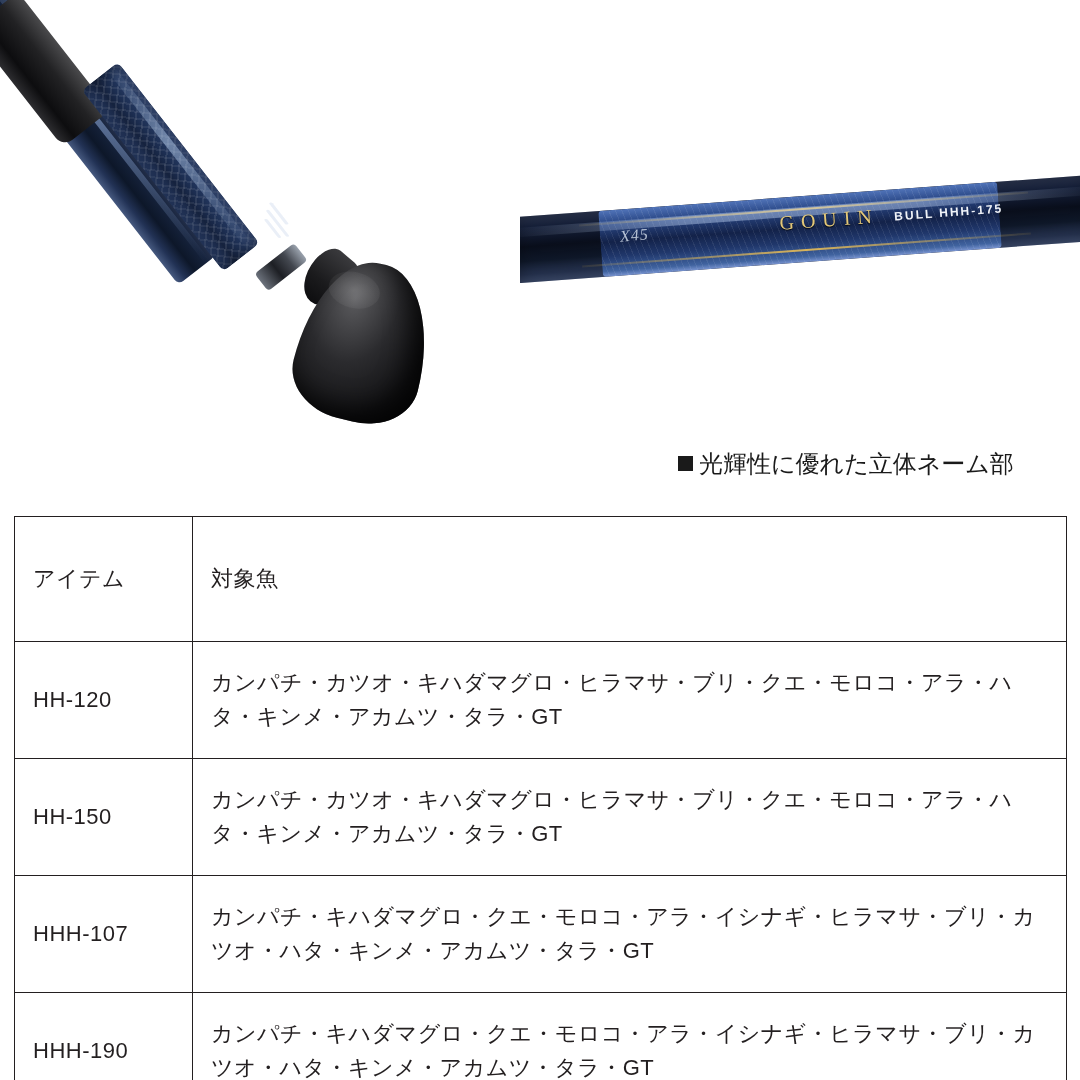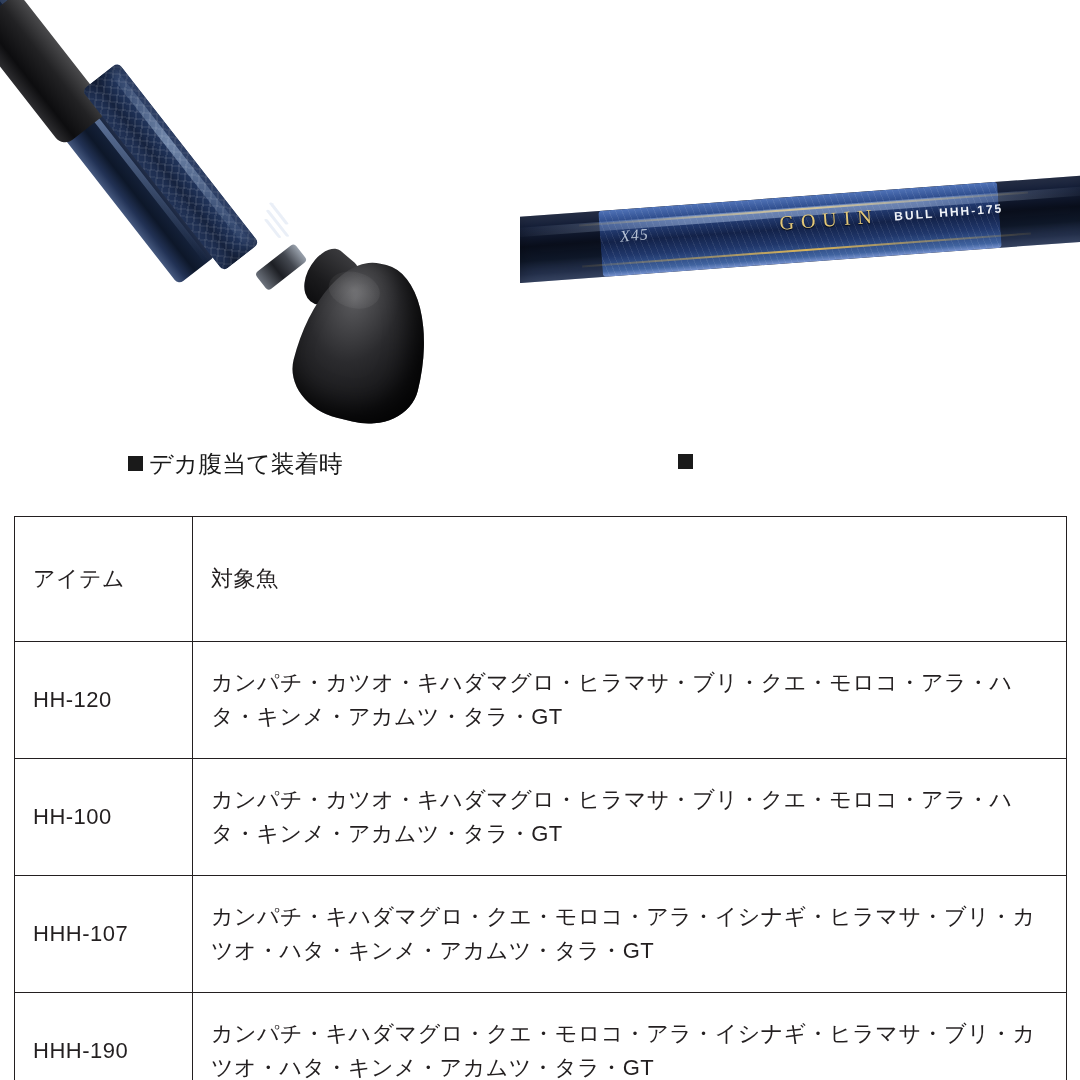--- a/index.html
+++ b/index.html
@@ -346,46 +346,43 @@
         <div class="rod-gold-line gl2"></div>
         <div class="rod-sheen"></div>
         <div class="x45-mark">X45</div>
         <div class="gouin-mark">GOUIN</div>
         <div class="bull-mark">BULL  HHH-175</div>
       </div>
     </div>
   </div>
 
   <div class="captions">
-    <div class="caption caption-left">
-      <span class="sq"></span><span>デカ腹当て装着時</span>
-    </div>
     <div class="caption caption-right">
-      <span class="sq"></span>
+      <span class="sq"></span><span>光輝性に優れた立体ネーム部</span>
     </div>
   </div>
 
   <table class="spec-table">
     <colgroup>
       <col class="c1">
       <col class="c2">
     </colgroup>
     <thead>
       <tr>
         <td>アイテム</td>
         <td>対象魚</td>
       </tr>
     </thead>
     <tbody>
       <tr>
         <td class="cell-item">HH-120</td>
         <td>カンパチ・カツオ・キハダマグロ・ヒラマサ・ブリ・クエ・モロコ・アラ・ハタ・キンメ・アカムツ・タラ・GT</td>
       </tr>
       <tr>
-        <td class="cell-item">HH-100</td>
+        <td class="cell-item">HH-150</td>
         <td>カンパチ・カツオ・キハダマグロ・ヒラマサ・ブリ・クエ・モロコ・アラ・ハタ・キンメ・アカムツ・タラ・GT</td>
       </tr>
       <tr>
         <td class="cell-item">HHH-107</td>
         <td>カンパチ・キハダマグロ・クエ・モロコ・アラ・イシナギ・ヒラマサ・ブリ・カツオ・ハタ・キンメ・アカムツ・タラ・GT</td>
       </tr>
       <tr>
         <td class="cell-item">HHH-190</td>
         <td>カンパチ・キハダマグロ・クエ・モロコ・アラ・イシナギ・ヒラマサ・ブリ・カツオ・ハタ・キンメ・アカムツ・タラ・GT</td>
       </tr>

